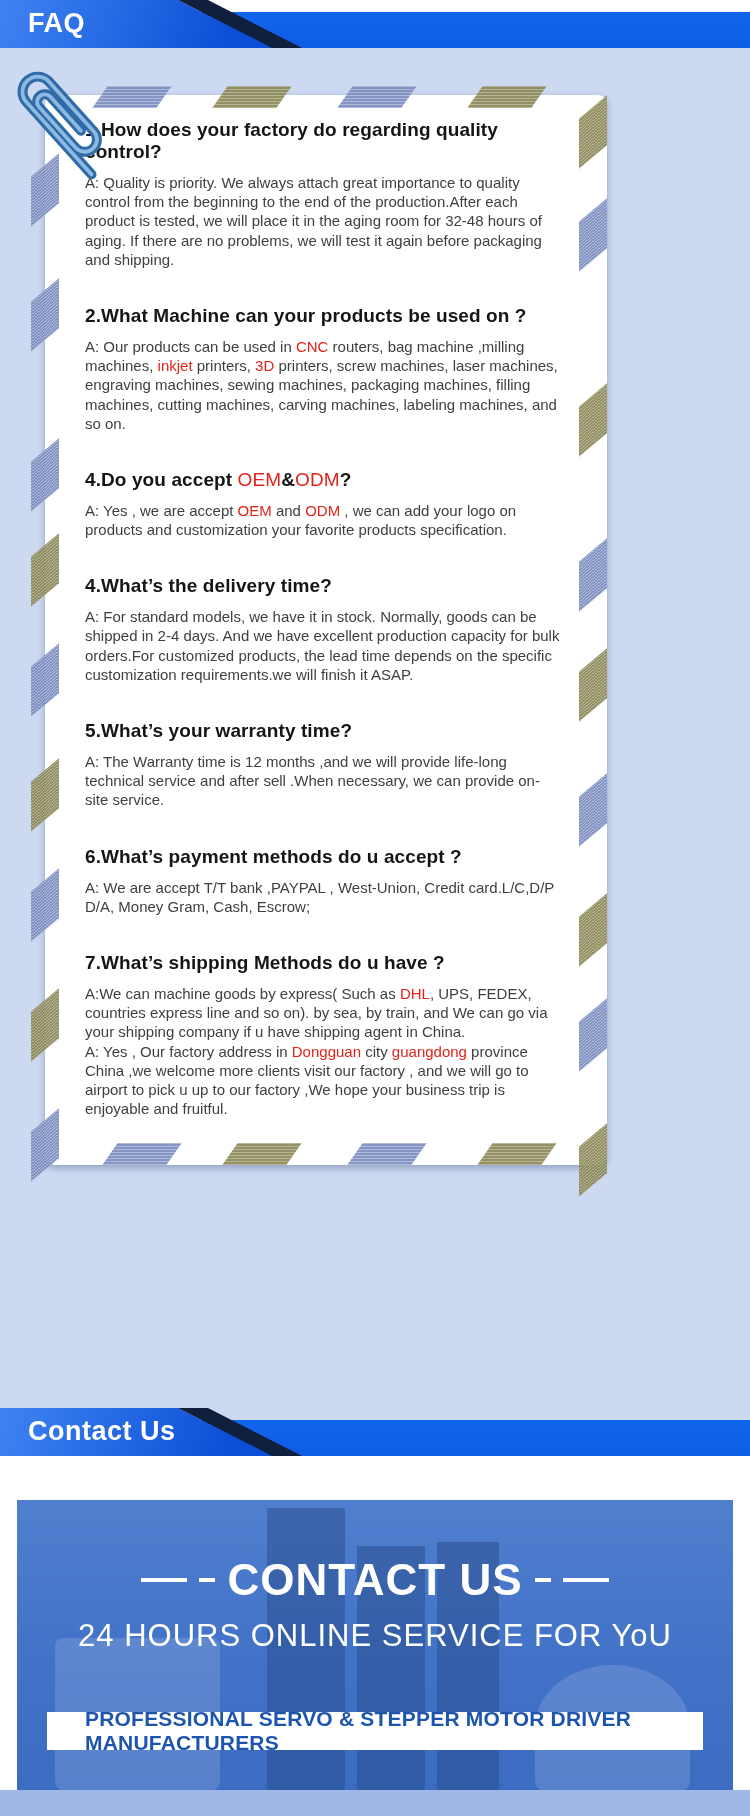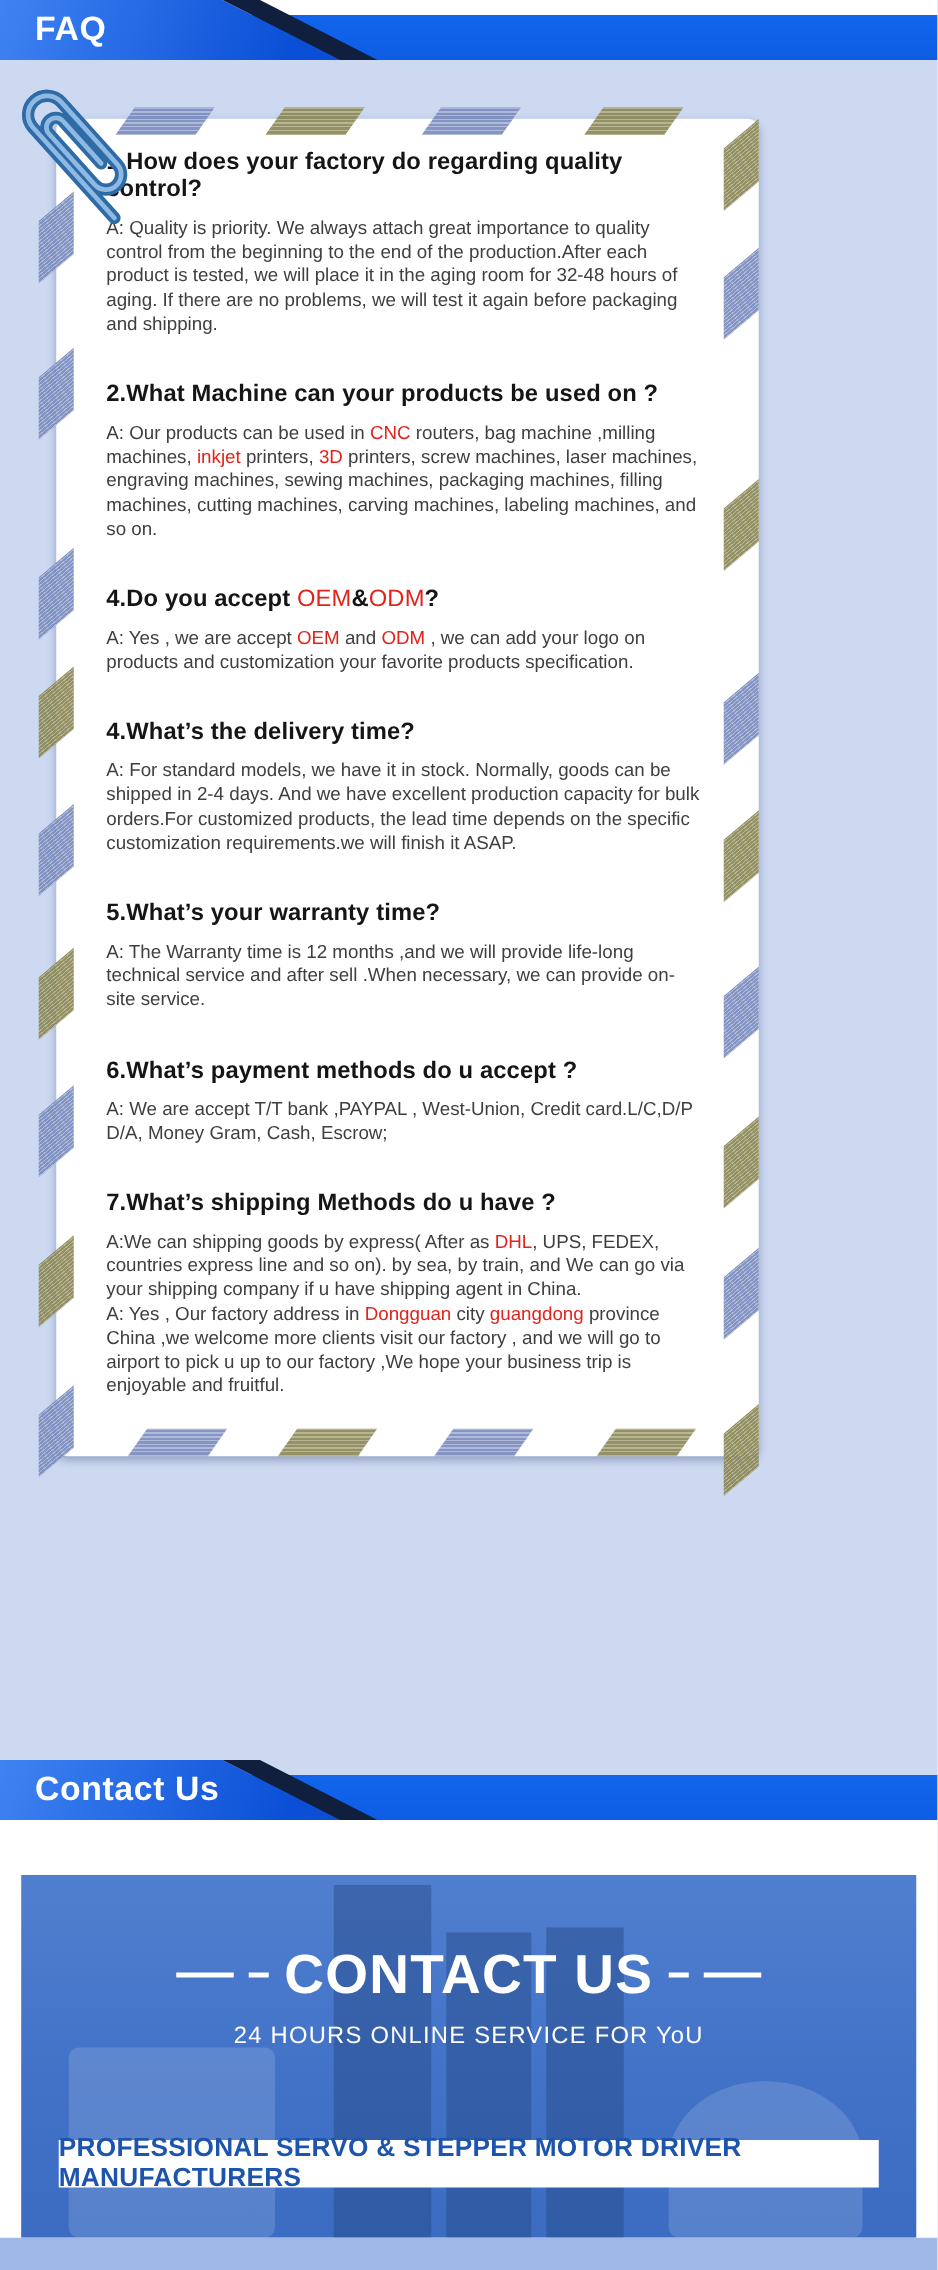--- a/index.html
+++ b/index.html
@@ -72,26 +72,26 @@
   .d2 { left:340px; width:68px; top:46px; }
   .d3 { left:420px; width:62px; top:42px; }
   .motor { position:absolute; background:#e8eef8; opacity:.25; border-radius:8px; z-index:0; }
   .m1 { left:38px; top:138px; width:165px; height:152px; }
   .m2 { left:518px; top:165px; width:155px; height:125px; border-radius:50% 50% 8px 8px; }
 
   .banner-title-row { position:relative; z-index:2; display:flex; align-items:center; justify-content:center; gap:12px; padding-top:58px; }
   .dash { height:4px; background:#ffffff; }
   .dash.long { width:46px; } .dash.short { width:16px; }
   .banner-title { color:#ffffff; font-size:44px; font-weight:bold; letter-spacing:1px; line-height:1; }
-  .banner-sub { position:relative; z-index:2; text-align:center; color:#ffffff; font-size:19px; margin-top:16px; letter-spacing:1px; }
+  .banner-sub { position:relative; z-index:2; text-align:center; color:#ffffff; font-size:31px; margin-top:16px; letter-spacing:1px; }
   .banner-ribbon {
     position:absolute; left:30px; right:30px; top:212px; height:38px; z-index:2;
     background:#ffffff; display:flex; align-items:center; justify-content:center;
   }
-  .banner-ribbon span { color:var(--ribbon,#1d55ae); font-weight:bold; font-size:21px; letter-spacing:.2px; }
+  .banner-ribbon span { color:var(--ribbon,#1d55ae); font-weight:bold; font-size:21px; letter-spacing:.2px;padding-left:38px; }
 
   .bottom-strip { height:26px; background:#a0b8e5; }
 </style>
 </head>
 <body>
 
 <div class="sec-header">
   <div class="bar"></div>
   <div class="tab"></div>
   <div class="wedge"></div>
@@ -134,21 +134,21 @@
     <p class="faq-a"><span>A: The Warranty time is 12 months ,and we will provide life-long technical service and after sell .When necessary, we can provide on-site service.</span></p>
   </div>
 
   <div class="faq-item">
     <h3 class="faq-q"><span>6.What’s payment methods do u accept ?</span></h3>
     <p class="faq-a"><span>A: We are accept T/T bank ,PAYPAL , West-Union, Credit card.L/C,D/P D/A, Money Gram, Cash, Escrow;</span></p>
   </div>
 
   <div class="faq-item">
     <h3 class="faq-q"><span>7.What’s shipping Methods do u have ?</span></h3>
-    <p class="faq-a"><span>A:We can shipping goods by express( After as </span><span class="red">DHL</span><span>, UPS, FEDEX, countries express line and so on). by sea, by train, and We can go via your shipping company if u have shipping agent in China.</span></p>
+    <p class="faq-a"><span>A:We can machine goods by express( Such as </span><span class="red">DHL</span><span>, UPS, FEDEX, countries express line and so on). by sea, by train, and We can go via your shipping company if u have shipping agent in China.</span></p>
   </div>
 
   <div class="faq-item">
     <p class="faq-a"><span>A: Yes , Our factory address in </span><span class="red">Dongguan</span><span> city </span><span class="red">guangdong</span><span> province China ,we welcome more clients visit our factory , and we will go to airport to pick u up to our factory ,We hope your business trip is enjoyable and fruitful.</span></p>
   </div>
 </div>
   <div class="tape b h" style="left: 55px; top: -9px;"></div>
       <div class="tape b h" style="left: 65px; top: 1048px;"></div>
       <div class="tape o h" style="left: 175px; top: -9px;"></div>
       <div class="tape o h" style="left: 185px; top: 1048px;"></div>

